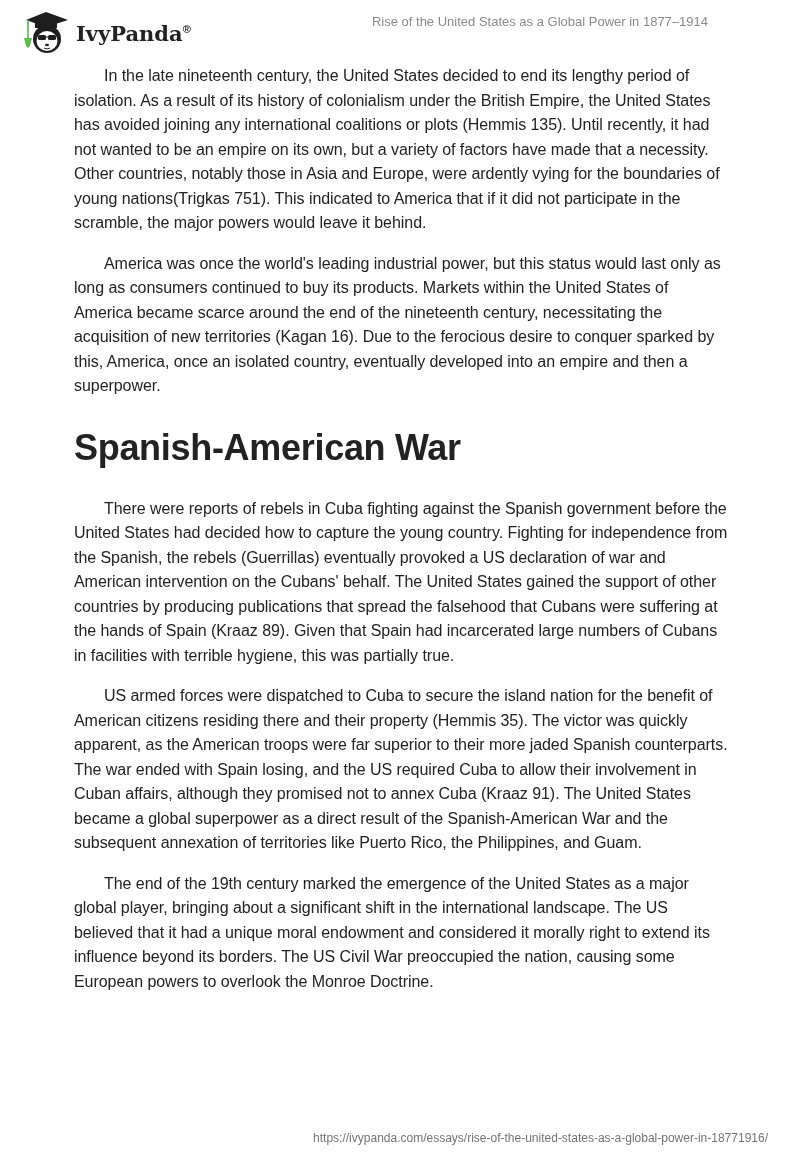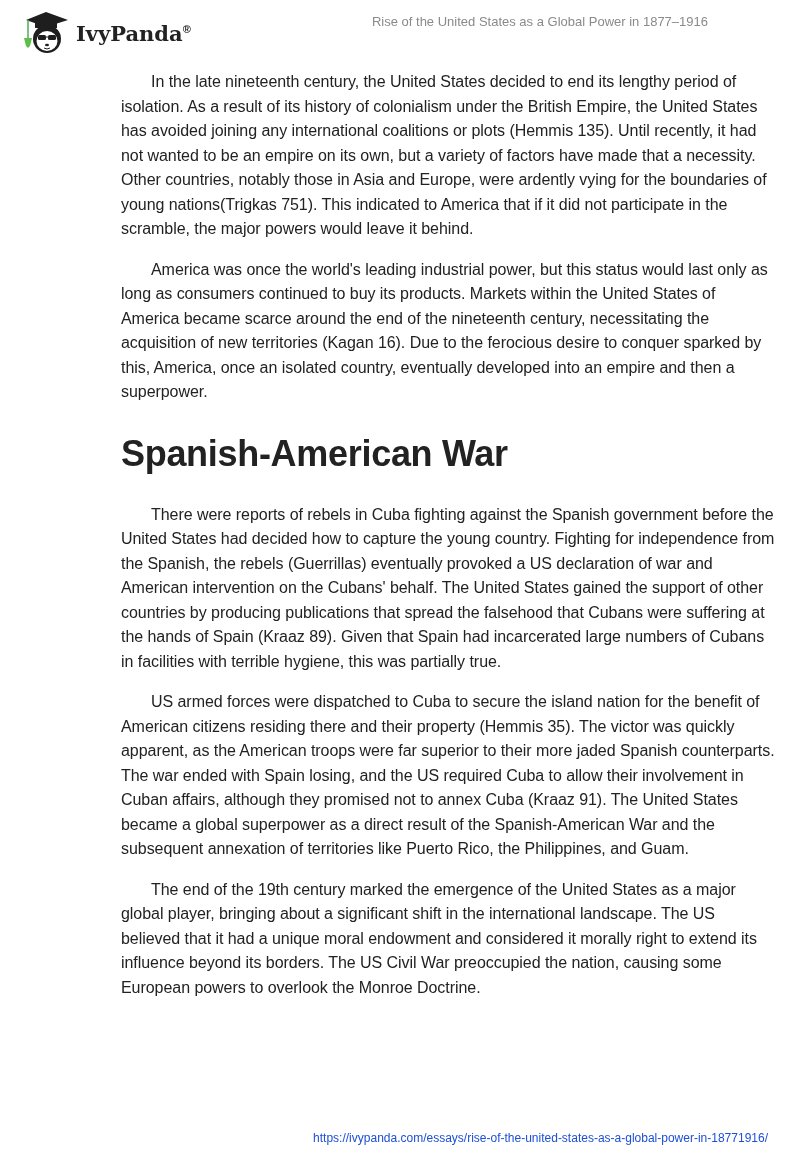--- a/index.html
+++ b/index.html
@@ -3,24 +3,24 @@
 <meta charset="utf-8">
 <style>
   html, body { margin: 0; padding: 0; background: #ffffff; }
   body { width: 800px; height: 1160px; position: relative; overflow: hidden; font-family: "Liberation Sans", sans-serif; color: #222222; }
   .header { position: absolute; left: 0; top: 0; width: 740px; height: 60px; }
   .logo { position: absolute; left: 16px; top: 8px; display: flex; align-items: center; }
   .logo-mark { width: 60px; height: 48px; }
   .logo-text { font-family: "DejaVu Serif", serif; font-weight: bold; font-size: 21px; color: #222; margin-left: 0px; letter-spacing: 0px; position: relative; top: 1px; }
   .logo-reg { font-size: 11px; vertical-align: super; font-family: "Liberation Sans", sans-serif; }
   .doc-title { position: absolute; right: 32px; top: 14px; font-size: 13px; color: #8a8a8a; }
-  .content { position: absolute; left: 74px; top: 70px; width: 654px; margin-left: 47px; }
+  .content { position: absolute; left: 74px; top: 64px; width: 654px; }
   p { margin: 0 0 16px 0; font-size: 16px; line-height: 24.5px; text-indent: 30px; color: #222; letter-spacing: -0.05px; }
   h2 { font-size: 36px; font-weight: bold; margin: 28px 0 28px 0; color: #222; letter-spacing: -0.3px; }
-  .footer-url { position: absolute; right: 32px; top: 1131px; font-size: 12px; color: #1d4ed8; }
+  .footer-url { position: absolute; right: 32px; top: 1131px; font-size: 12px; color: #737373; }
 </style>
 </head>
 <body>
 
 <div class="header">
   <div class="logo">
     <svg class="logo-mark" viewBox="0 0 60 48">
 
       <polygon points="10,12 30,4 52,12 30,19" fill="#1e1e1e"></polygon>
       <rect x="19" y="14" width="22" height="6" fill="#1e1e1e"></rect>
@@ -33,21 +33,21 @@
 
       <rect x="22" y="27" width="8" height="5" rx="1.5" fill="#1e1e1e"></rect>
       <rect x="32" y="27" width="8" height="5" rx="1.5" fill="#1e1e1e"></rect>
       <line x1="30" y1="29" x2="32" y2="29" stroke="#1e1e1e" stroke-width="1"></line>
 
       <ellipse cx="31" cy="37" rx="2" ry="1.3" fill="#1e1e1e"></ellipse>
       <path d="M28,40 Q31,42 34,40" stroke="#1e1e1e" stroke-width="1" fill="none"></path>
     </svg>
     <span class="logo-text"><span>IvyPanda</span><span class="logo-reg">®</span></span>
   </div>
-  <div class="doc-title">Rise of the United States as a Global Power in 1877–1916</div>
+  <div class="doc-title">Rise of the United States as a Global Power in 1877–1914</div>
 </div>
 
 <div class="content">
   <p>In the late nineteenth century, the United States decided to end its lengthy period of isolation. As a result of its history of colonialism under the British Empire, the United States has avoided joining any international coalitions or plots (Hemmis 135). Until recently, it had not wanted to be an empire on its own, but a variety of factors have made that a necessity. Other countries, notably those in Asia and Europe, were ardently vying for the boundaries of young nations(Trigkas 751). This indicated to America that if it did not participate in the scramble, the major powers would leave it behind.</p>
   <p>America was once the world's leading industrial power, but this status would last only as long as consumers continued to buy its products. Markets within the United States of America became scarce around the end of the nineteenth century, necessitating the acquisition of new territories (Kagan 16). Due to the ferocious desire to conquer sparked by this, America, once an isolated country, eventually developed into an empire and then a superpower.</p>
   <h2>Spanish-American War</h2>
   <p>There were reports of rebels in Cuba fighting against the Spanish government before the United States had decided how to capture the young country. Fighting for independence from the Spanish, the rebels (Guerrillas) eventually provoked a US declaration of war and American intervention on the Cubans' behalf. The United States gained the support of other countries by producing publications that spread the falsehood that Cubans were suffering at the hands of Spain (Kraaz 89). Given that Spain had incarcerated large numbers of Cubans in facilities with terrible hygiene, this was partially true.</p>
   <p>US armed forces were dispatched to Cuba to secure the island nation for the benefit of American citizens residing there and their property (Hemmis 35). The victor was quickly apparent, as the American troops were far superior to their more jaded Spanish counterparts. The war ended with Spain losing, and the US required Cuba to allow their involvement in Cuban affairs, although they promised not to annex Cuba (Kraaz 91). The United States became a global superpower as a direct result of the Spanish-American War and the subsequent annexation of territories like Puerto Rico, the Philippines, and Guam.</p>
   <p>The end of the 19th century marked the emergence of the United States as a major global player, bringing about a significant shift in the international landscape. The US believed that it had a unique moral endowment and considered it morally right to extend its influence beyond its borders. The US Civil War preoccupied the nation, causing some European powers to overlook the Monroe Doctrine.</p>
 </div>

